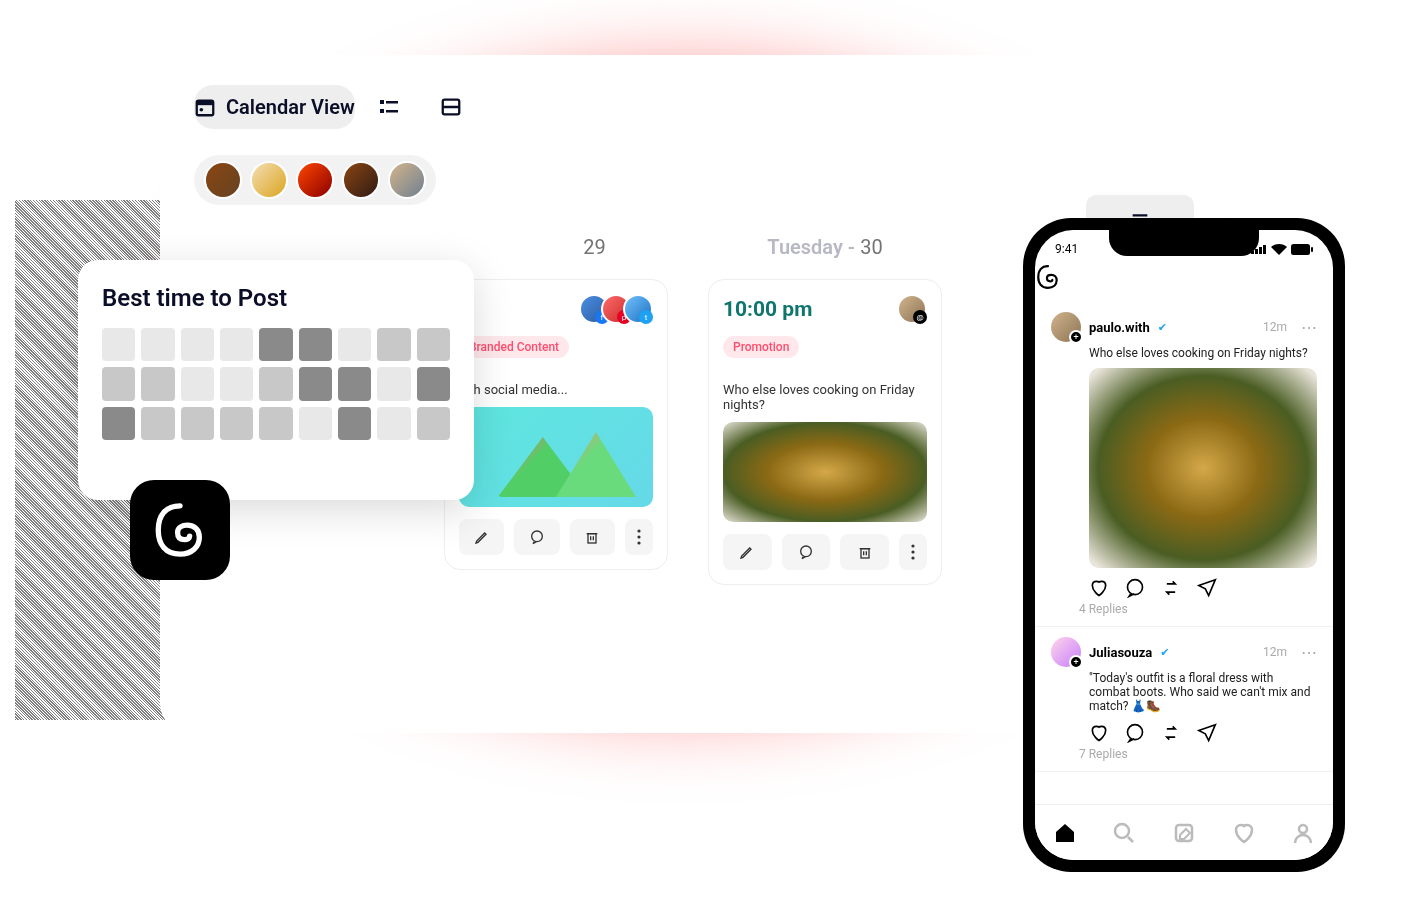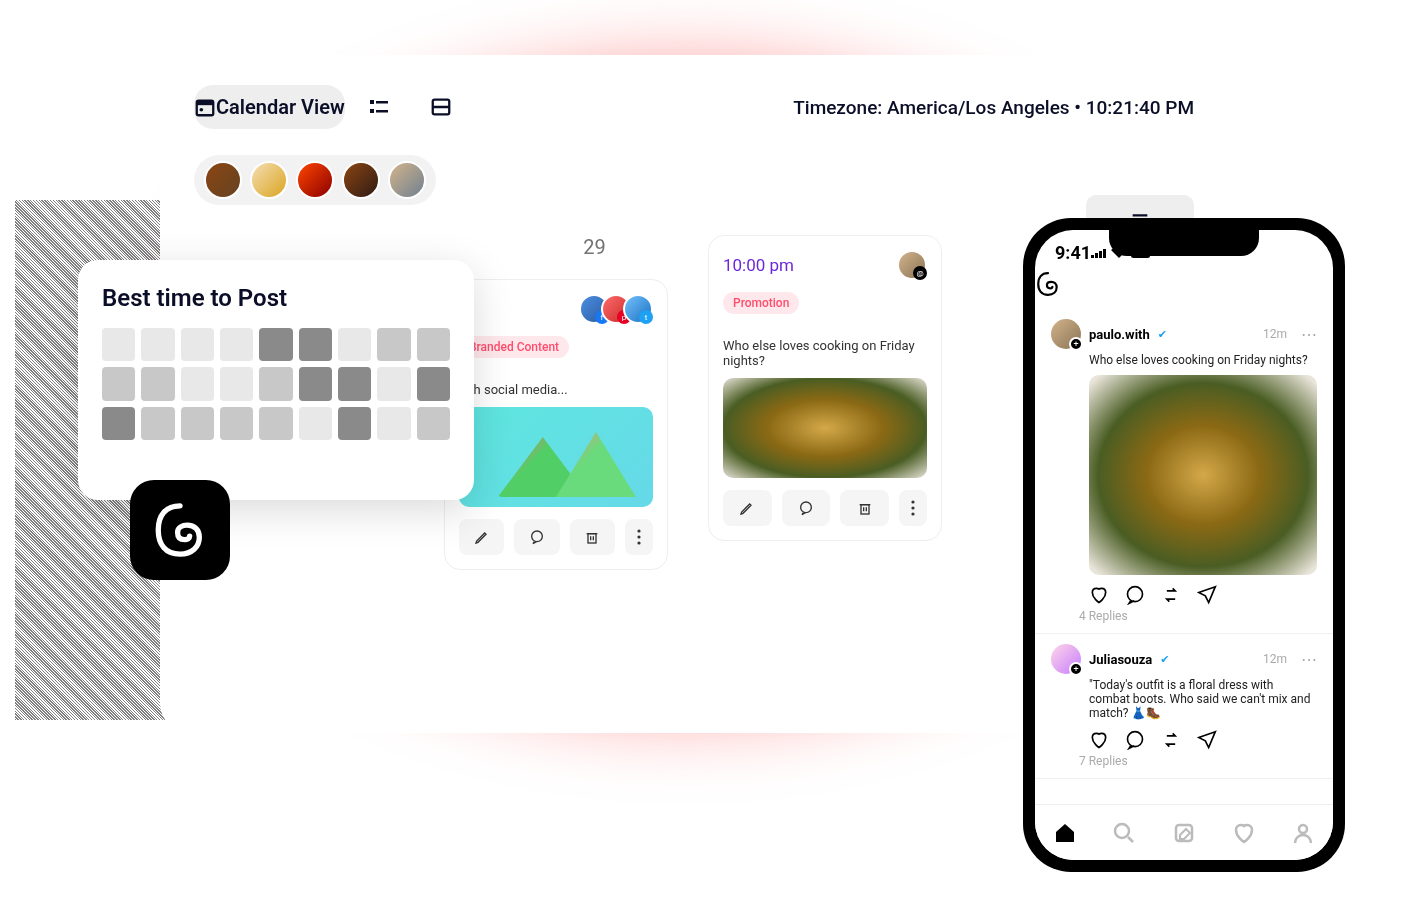--- a/index.html
+++ b/index.html
@@ -1,53 +1,53 @@
 <!DOCTYPE html>
 <html><head>
 <meta charset="utf-8">
 <style>
 *{box-sizing:border-box;margin:0;padding:0;font-family:-apple-system,BlinkMacSystemFont,'Segoe UI',Roboto,sans-serif}
 body{width:1423px;height:909px;position:relative;background:#fff}
 .glow{position:absolute;left:120px;top:20px;width:1130px;height:740px;background:radial-gradient(ellipse at center,#ff0000 0%,#ff0000 30%,rgba(255,0,0,0) 70%);filter:blur(30px);z-index:0}
 .noise{position:absolute;left:15px;top:200px;width:270px;height:520px;background:repeating-linear-gradient(45deg,#000 0,#000 1px,#fff 1px,#fff 2px);opacity:0.5;z-index:1}
 .main-card{position:absolute;left:160px;top:55px;width:1068px;height:678px;background:#fff;border-radius:30px;z-index:2;padding:30px 34px;overflow:hidden}
 .toolbar{display:flex;align-items:center;gap:20px}
-.calbtn{display:flex;align-items:center;background:#eee;border-radius:19px;padding:10px 0;font-size:20px;font-weight:600;color:#0a0e27;cursor:pointer}
+.calbtn{display:flex;align-items:center;gap:10px;background:#eee;border-radius:19px;padding:10px 0;font-size:20px;font-weight:600;color:#0a0e27;cursor:pointer}
 .iconbtn{width:28px;height:28px;display:flex;align-items:center;justify-content:center;cursor:pointer;color:#0a0e27}
 .tz{margin-left:auto;font-size:19px;color:#0a0e27;font-weight:500}
 .avatars{display:flex;gap:8px;margin-top:26px;background:#f2f2f2;padding:6px 10px;border-radius:30px;width:fit-content}
 .av{width:38px;height:38px;border-radius:50%;border:2px solid #fff}
 .filter{position:absolute;right:34px;top:140px;width:108px;height:50px;background:#eee;border-radius:10px;display:flex;align-items:center;justify-content:center;cursor:pointer}
 .daterange{text-align:center;font-size:26px;font-weight:600;color:#0a0e27;margin-top:50px}
 .cols{display:flex;gap:40px;margin-top:30px;padding-left:40px}
 .col{width:260px}
 .colhead{font-size:20px;color:#b8b8c4;text-align:center;font-weight:600;margin-bottom:20px}
 .colhead b{color:#737373;font-weight:400}
 .card{background:#fff;border:1px solid #eee;border-radius:16px;padding:14px}
 .cardtop{display:flex;align-items:center;justify-content:space-between}
-.cardtime{font-size:17px;font-weight:400;color:#6d28d9}
+.cardtime{font-size:21px;font-weight:700;color:#0f766e}
 .cardavs{display:flex}
 .cardavs .av2{width:30px;height:30px;border-radius:50%;border:2px solid #fff;margin-left:-8px;position:relative}
 .plat{position:absolute;right:-2px;bottom:-2px;width:14px;height:14px;border-radius:50%;display:flex;align-items:center;justify-content:center;font-size:8px;color:#fff}
 .tag{display:inline-block;background:#ffe8ec;color:#ff4d6d;font-size:12px;padding:4px 10px;border-radius:12px;margin:12px 0 24px;font-weight:500}
 .cardtxt{font-size:13px;color:#333;margin-bottom:10px}
 .cardimg{width:100%;height:100px;border-radius:10px}
 .cardacts{display:flex;gap:10px;margin-top:12px}
 .cardacts .ab{flex:1;height:36px;background:#f5f5f5;border-radius:8px;display:flex;align-items:center;justify-content:center;cursor:pointer}
 
 .bt-panel{position:absolute;left:78px;top:260px;width:396px;height:240px;background:#fff;border-radius:20px;box-shadow:0 10px 40px rgba(0,0,0,0.15);padding:24px;z-index:4}
 .bt-title{font-size:24px;font-weight:600;color:#0a0e27;margin-bottom:16px}
 .bt-grid{display:grid;grid-template-columns:repeat(9,1fr);gap:6px}
 .bt-cell{aspect-ratio:1;border-radius:4px}
 .threads-badge{position:absolute;left:130px;top:480px;width:100px;height:100px;background:#000;border-radius:24px;display:flex;align-items:center;justify-content:center;z-index:5}
 
 .phone{position:absolute;right:78px;top:218px;width:322px;height:654px;background:#000;border-radius:48px;padding:12px;z-index:6}
 .screen{width:100%;height:100%;background:#fff;border-radius:38px;overflow:hidden;position:relative}
 .notch{position:absolute;left:50%;top:0;transform:translateX(-50%);width:150px;height:26px;background:#000;border-radius:0 0 18px 18px;z-index:2}
-.statusbar{display:flex;align-items:center;padding:12px 20px 0;font-size:18px;font-weight:700}
+.statusbar{display:flex;justify-content:space-between;align-items:center;padding:12px 20px 0;font-size:12px;font-weight:400}
 .threads-logo{text-align:center;margin:8px 0 12px}
 .post{padding:10px 16px;border-bottom:1px solid #f0f0f0}
 .posthead{display:flex;align-items:center;gap:8px}
 .pav{width:30px;height:30px;border-radius:50%;position:relative}
 .pplus{position:absolute;right:-2px;bottom:-2px;width:14px;height:14px;background:#000;color:#fff;border-radius:50%;border:2px solid #fff;font-size:9px;display:flex;align-items:center;justify-content:center}
 .pname{font-size:13px;font-weight:700}
 .verif{color:#1da1f2;font-size:11px}
 .ptime{margin-left:auto;font-size:12px;color:#aaa}
 .pmore{color:#aaa;cursor:pointer;font-size:16px;margin-left:6px}
 .ptxt{font-size:12px;margin:4px 0 8px 38px;color:#222}
@@ -82,21 +82,20 @@
           <rect x="3" y="14" width="4" height="4" fill="#0a0e27"></rect>
           <rect x="9" y="15" width="12" height="2.5" fill="#0a0e27"></rect>
         </svg>
     </div>
     <div class="iconbtn" style="margin-left:14px">
       <svg width="22" height="22" viewBox="0 0 24 24">
           <rect x="3" y="4" width="18" height="16" rx="2" fill="none" stroke="#0a0e27" stroke-width="2.5"></rect>
           <line x1="3" y1="12" x2="21" y2="12" stroke="#0a0e27" stroke-width="2.5"></line>
         </svg>
     </div>
-    <div class="tz">Timezone: America/Los Angeles • 10:21:40 PM</div>
   </div>
 
   <div class="avatars">
     <div class="av" style="background:linear-gradient(135deg,#8b4513,#654321)"></div>
     <div class="av" style="background:linear-gradient(135deg,#f5deb3,#daa520)"></div>
     <div class="av" style="background:linear-gradient(135deg,#ff4500,#8b0000)"></div>
     <div class="av" style="background:linear-gradient(135deg,#8b4513,#2f1b14)"></div>
     <div class="av" style="background:linear-gradient(135deg,#d2b48c,#708090)"></div>
   </div>
 
@@ -196,20 +195,21 @@
                 <circle cx="2" cy="2" r="1.6" fill="#333"></circle>
                 <circle cx="2" cy="8" r="1.6" fill="#333"></circle>
                 <circle cx="2" cy="14" r="1.6" fill="#333"></circle>
               </svg>
             </div>
         </div>
       </div>
     </div>
 
     <div class="col" style="width:234px">
+      <div class="colhead"><span>Tuesday</span> - <b>30</b></div>
       <div class="card">
         <div class="cardtop">
           <span class="cardtime">10:00 pm</span>
           <div class="cardavs">
             <div class="av2" style="background:linear-gradient(135deg,#d2b48c,#8b7355)">
                 <div class="plat" style="background:#000">@</div>
               </div>
           </div>
         </div>
         <span class="tag">Promotion</span>

